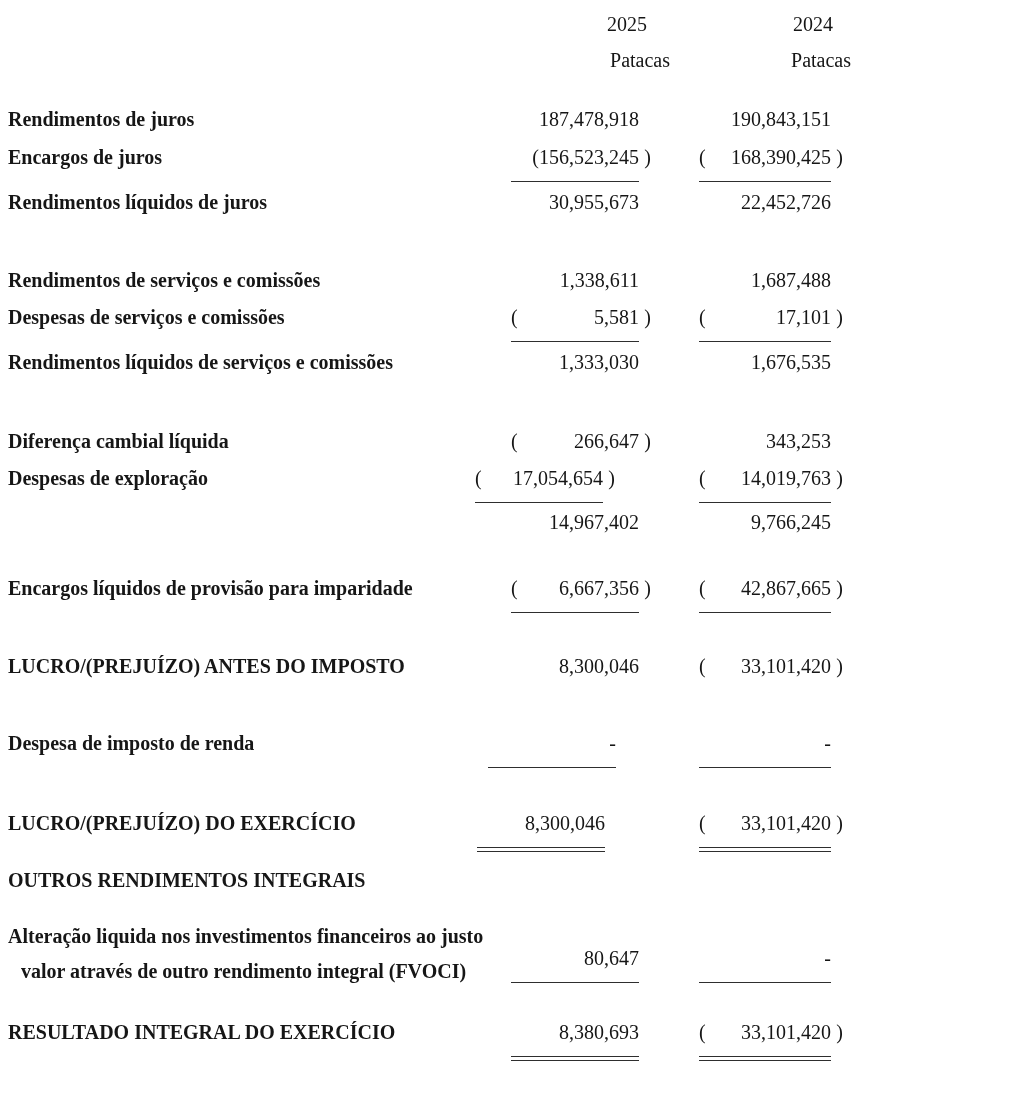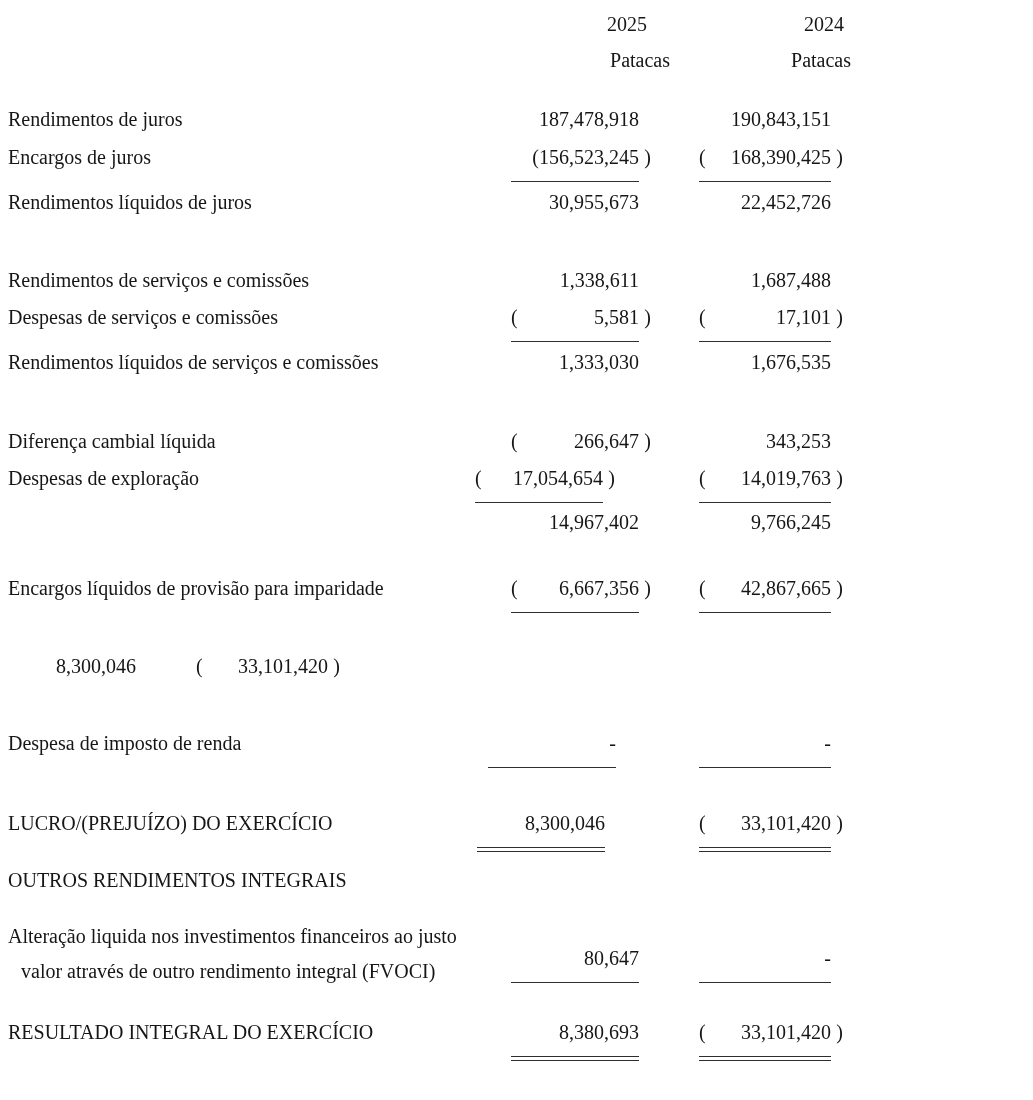--- a/index.html
+++ b/index.html
@@ -22,20 +22,21 @@
   }
   .row {
     display: flex;
     align-items: baseline;
   }
   .row.bottom { align-items: flex-end; }
   .lbl {
     flex: 1 1 auto;
     line-height: 24px;
     min-height: 1px;
+    font-weight: bold;
   }
   .lbl .l2 { padding-left: 13px; margin-top: 11px; }
   .cell {
     position: relative;
     flex: 0 0 auto;
     width: 128px;
     text-align: right;
     line-height: 24px;
     white-space: nowrap;
   }
@@ -49,21 +50,21 @@
   }
   .u1 .po, .u2 .po, .u1 .pc, .u2 .pc { top: 0; }
   .u2::after {
     content: "";
     position: absolute;
     left: 0; right: 0; bottom: -5px;
     border-top: 1.4px solid #2e2e2e;
   }
   
   .sh-y1 { position: relative; left: 8px; }
-  .sh-y2 { position: relative; left: 13px; }
+  .sh-y2 { position: relative; left: 2px; }
   .sh-p1 { position: relative; left: 31px; }
   .sh-p2 { position: relative; left: 20px; }
 </style>
 </head>
 <body>
 
 <div class="sheet">
 
   <div class="row">
     <div class="lbl"></div>
@@ -130,20 +131,21 @@
         <div class="lbl"></div>
         <div class="cell c1"><span>14,967,402</span></div>
         <div class="cell c2"><span>9,766,245</span></div>
       </div>
       <div class="row" style="margin-top: 42px;">
         <div class="lbl">Encargos líquidos de provisão para imparidade</div>
         <div class="cell c1 u1"><span class="po">(</span><span>6,667,356</span><span class="pc">)</span></div>
         <div class="cell c2 u1"><span class="po">(</span><span>42,867,665</span><span class="pc">)</span></div>
       </div>
       <div class="row" style="margin-top: 41px;">
+        <div class="lbl">LUCRO/(PREJUÍZO) ANTES DO IMPOSTO</div>
         <div class="cell c1"><span>8,300,046</span></div>
         <div class="cell c2"><span class="po">(</span><span>33,101,420</span><span class="pc">)</span></div>
       </div>
       <div class="row" style="margin-top: 53px; gap: 23px;">
         <div class="lbl">Despesa de imposto de renda</div>
         <div class="cell c1 u1"><span>-</span></div>
         <div class="cell c2 u1"><span>-</span></div>
       </div>
       <div class="row" style="margin-top: 43px; gap: 34px;">
         <div class="lbl">LUCRO/(PREJUÍZO) DO EXERCÍCIO</div>

